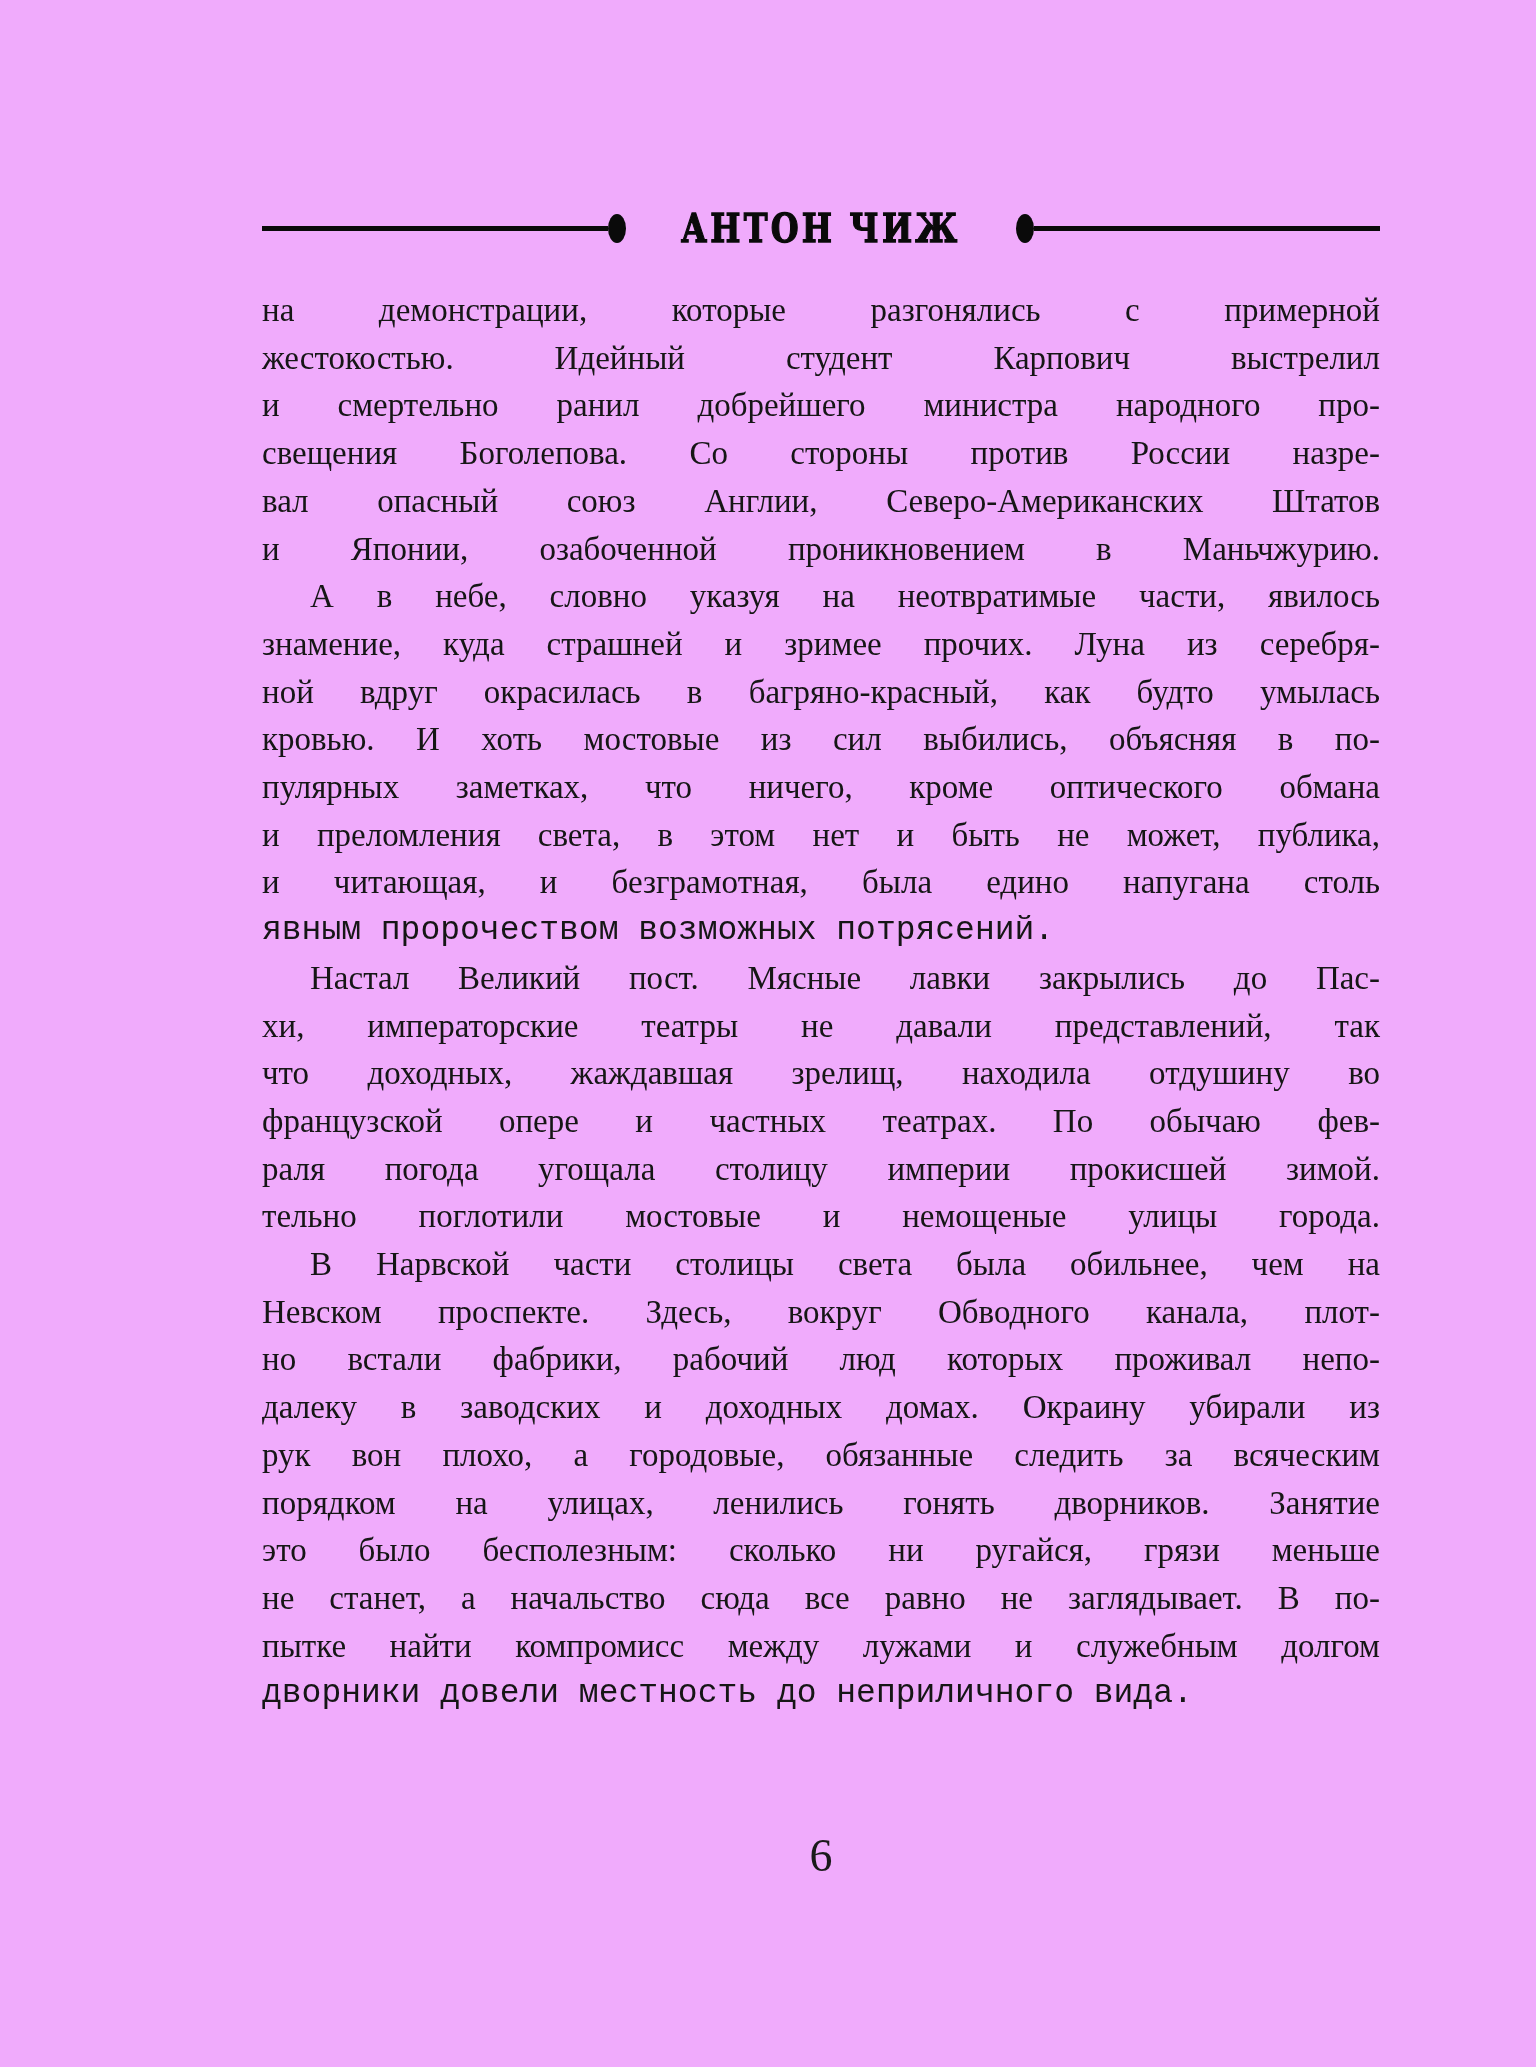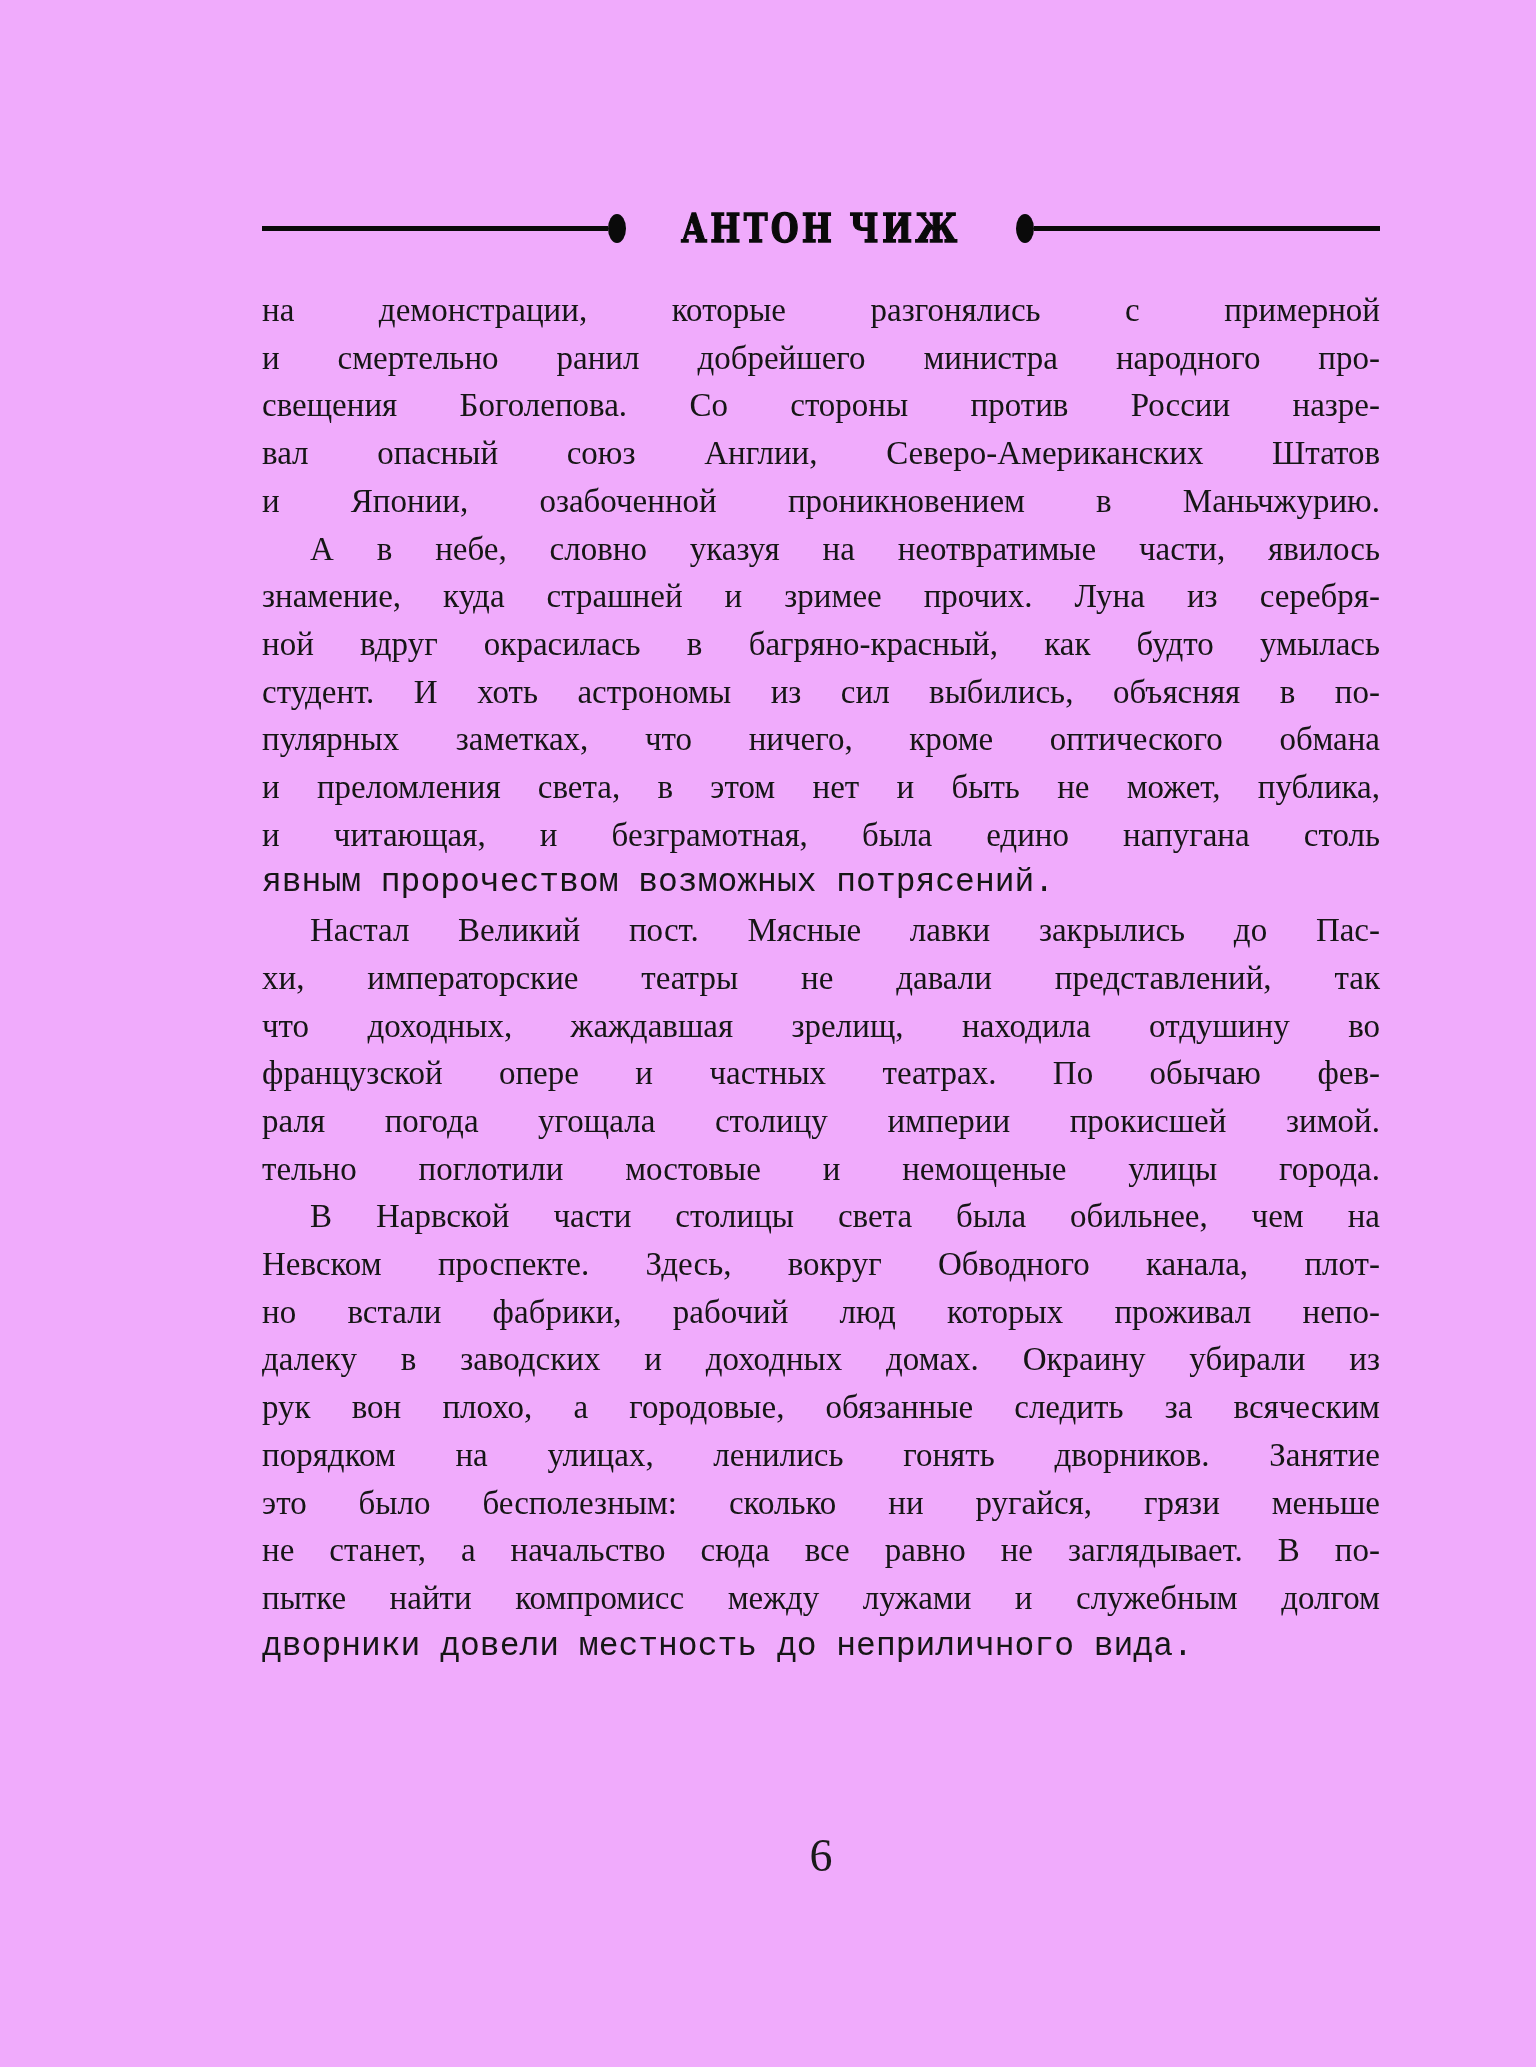--- a/index.html
+++ b/index.html
@@ -68,31 +68,32 @@
     <span class="dot"></span>
     <span class="author">АНТОН ЧИЖ</span>
     <span class="dot"></span>
     <span class="rule"></span>
   </div>
 
   <div class="textblock">
 
     <div>
       <div class="line">на демонстрации, которые разгонялись с примерной</div>
+      <div class="line">жестокостью. Идейный студент Карпович выстрелил</div>
       <div class="line">и смертельно ранил добрейшего министра народного про-</div>
       <div class="line">свещения Боголепова. Со стороны против России назре-</div>
       <div class="line">вал опасный союз Англии, Северо-Американских Штатов</div>
       <div class="line">и Японии, озабоченной проникновением в Маньчжурию.</div>
     </div>
 
     <div>
       <div class="line indent">А в небе, словно указуя на неотвратимые части, явилось</div>
       <div class="line">знамение, куда страшней и зримее прочих. Луна из серебря-</div>
       <div class="line">ной вдруг окрасилась в багряно-красный, как будто умылась</div>
-      <div class="line">студент. И хоть астрономы из сил выбились, объясняя в по-</div>
+      <div class="line">кровью. И хоть мостовые из сил выбились, объясняя в по-</div>
       <div class="line">пулярных заметках, что ничего, кроме оптического обмана</div>
       <div class="line">и преломления света, в этом нет и быть не может, публика,</div>
       <div class="line">и читающая, и безграмотная, была едино напугана столь</div>
       <div class="line flush">явным пророчеством возможных потрясений.</div>
     </div>
 
     <div>
       <div class="line indent">Настал Великий пост. Мясные лавки закрылись до Пас-</div>
       <div class="line">хи, императорские театры не давали представлений, так</div>
       <div class="line">что доходных, жаждавшая зрелищ, находила отдушину во</div>

